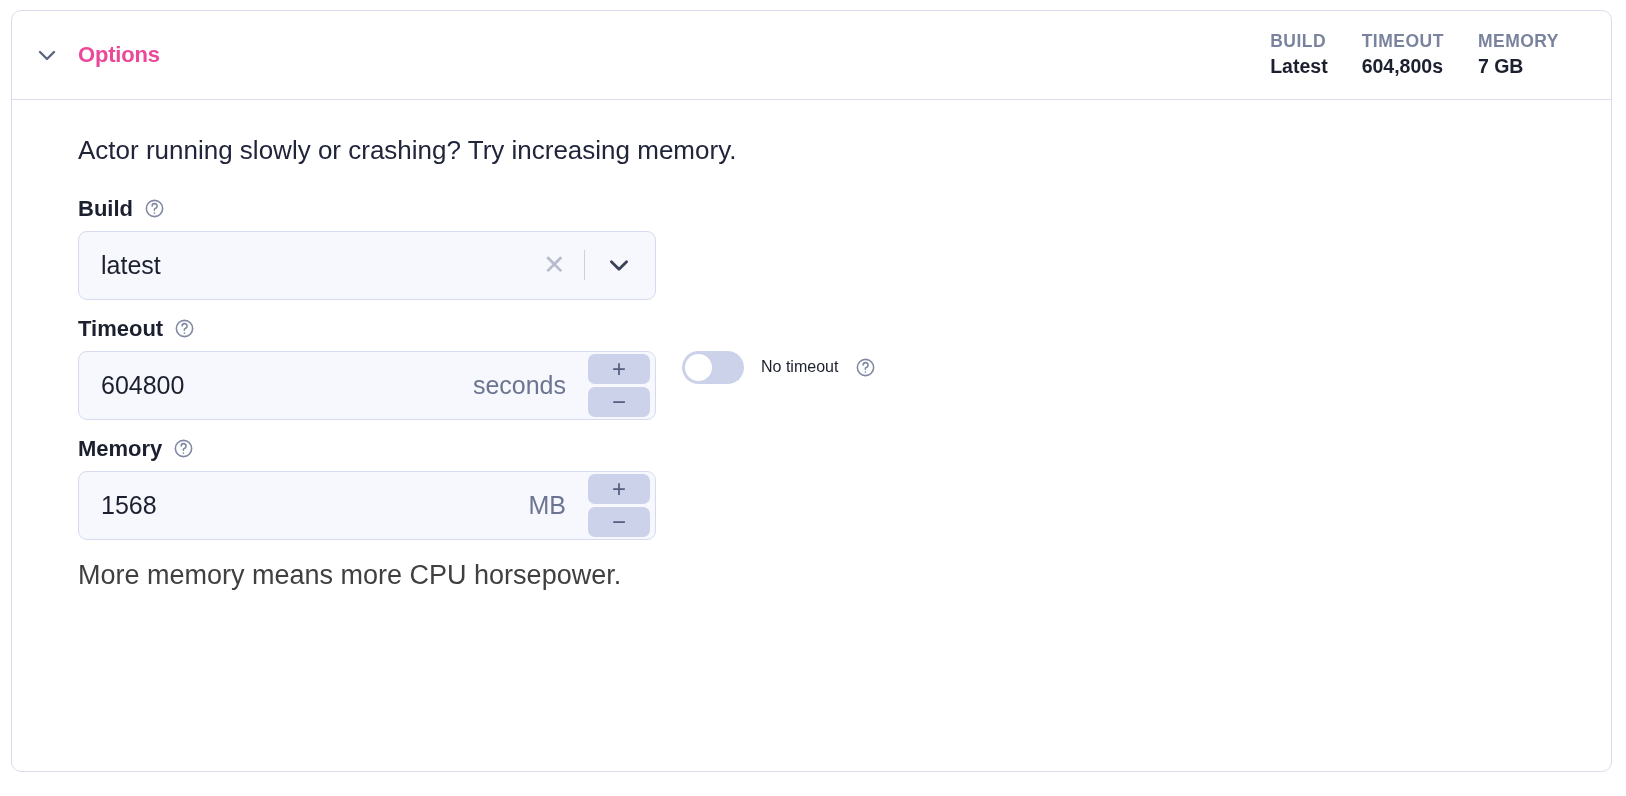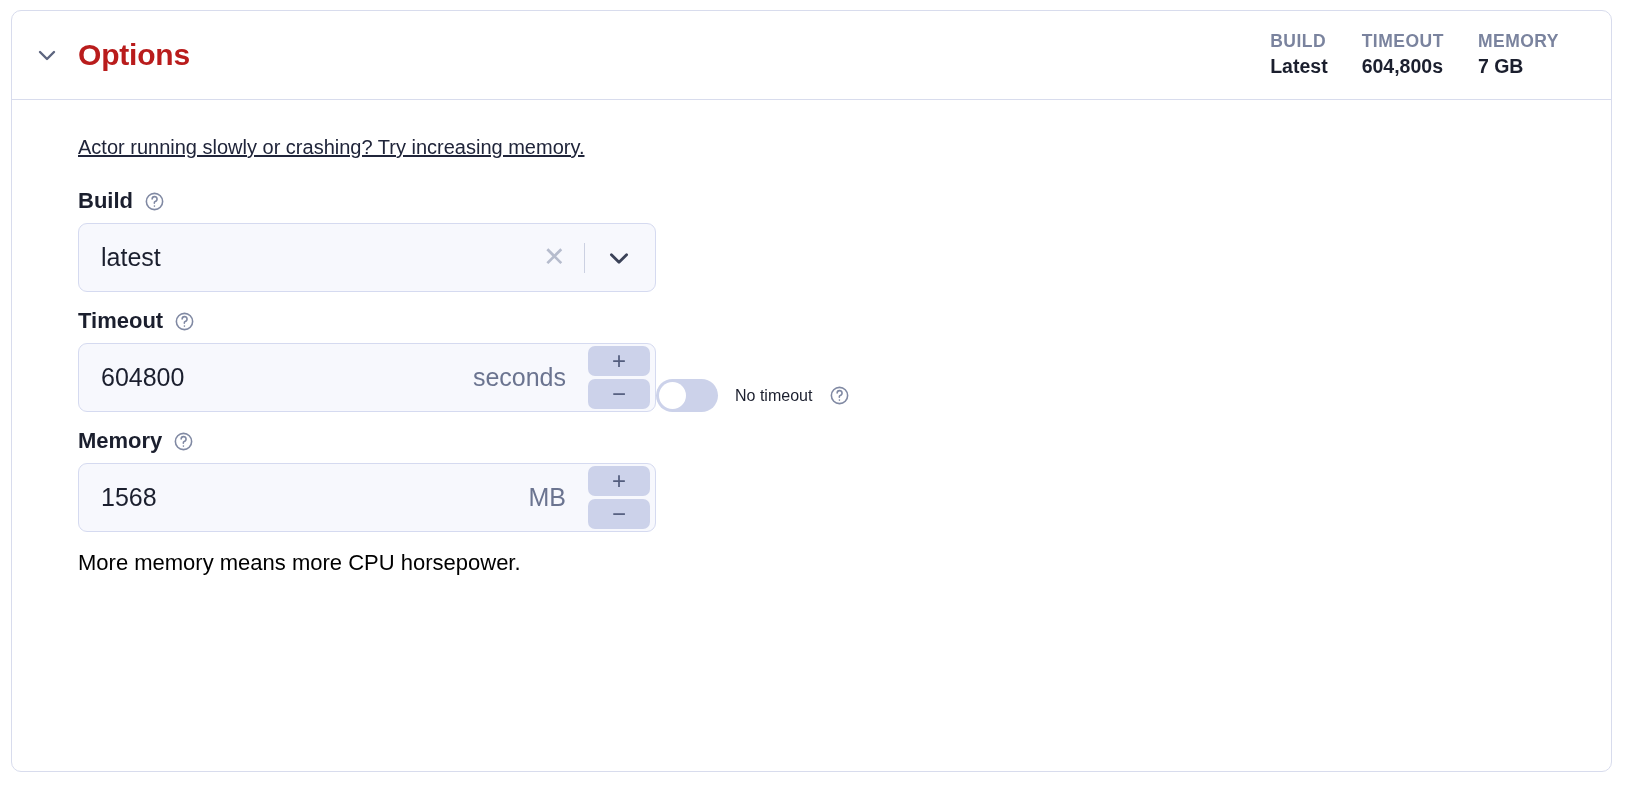--- a/index.html
+++ b/index.html
@@ -45,24 +45,24 @@
   .chevron-toggle {
     width: 26px;
     height: 26px;
     display: flex;
     align-items: center;
     justify-content: center;
     cursor: pointer;
   }
   .chevron-toggle svg { display: block; }
   .card-title {
-    font-size: 30px;
+    font-size: 22px;
     font-weight: 700;
     letter-spacing: -0.2px;
-    color: #b91c1c;
+    color: #ec4899;
     line-height: 1;
   }
 
   .header-stats {
     margin-left: auto;
     display: flex;
     align-items: flex-start;
     gap: 34px;
     padding-right: 16px;
   }
@@ -86,25 +86,24 @@
     color: #1b1f2e;
     line-height: 1.1;
     white-space: nowrap;
   }
 
   
   .card-body {
     padding: 34px 0 0 66px;
   }
   .intro-text {
-    font-size: 20px;
+    font-size: 26px;
     color: #20253a;
     line-height: 1.3;
     margin: 0 0 30px 0;
-    text-decoration: underline;
   }
 
   .field-block { margin-bottom: 18px; }
 
   .field-label-row {
     display: flex;
     align-items: center;
     gap: 11px;
     margin-bottom: 11px;
   }
@@ -196,21 +195,22 @@
     user-select: none;
     font-size: 24px;
     font-weight: 400;
     color: #535d7e;
     line-height: 1;
   }
 
   
   .timeout-row {
     display: flex;
-    align-items: flex-end;
+    align-items: flex-start;
+    gap: 26px;
   }
   .toggle-group {
     display: flex;
     align-items: center;
     gap: 17px;
   }
   .toggle {
     width: 62px;
     height: 33px;
     border-radius: 17px;
@@ -230,23 +230,23 @@
   }
   .toggle-label {
     font-size: 16px;
     color: #1b1f2e;
     line-height: 1;
     white-space: nowrap;
   }
 
   .memory-hint {
     margin-top: 13px;
-    font-size: 22px;
+    font-size: 27px;
     line-height: 1.65;
-    color: #000000;
+    color: #404040;
   }
   .memory-hint div { white-space: nowrap; }
 </style>
 </head>
 <body>
 
 <div class="options-card">
 
   <div class="card-header">
     <div class="header-left">

